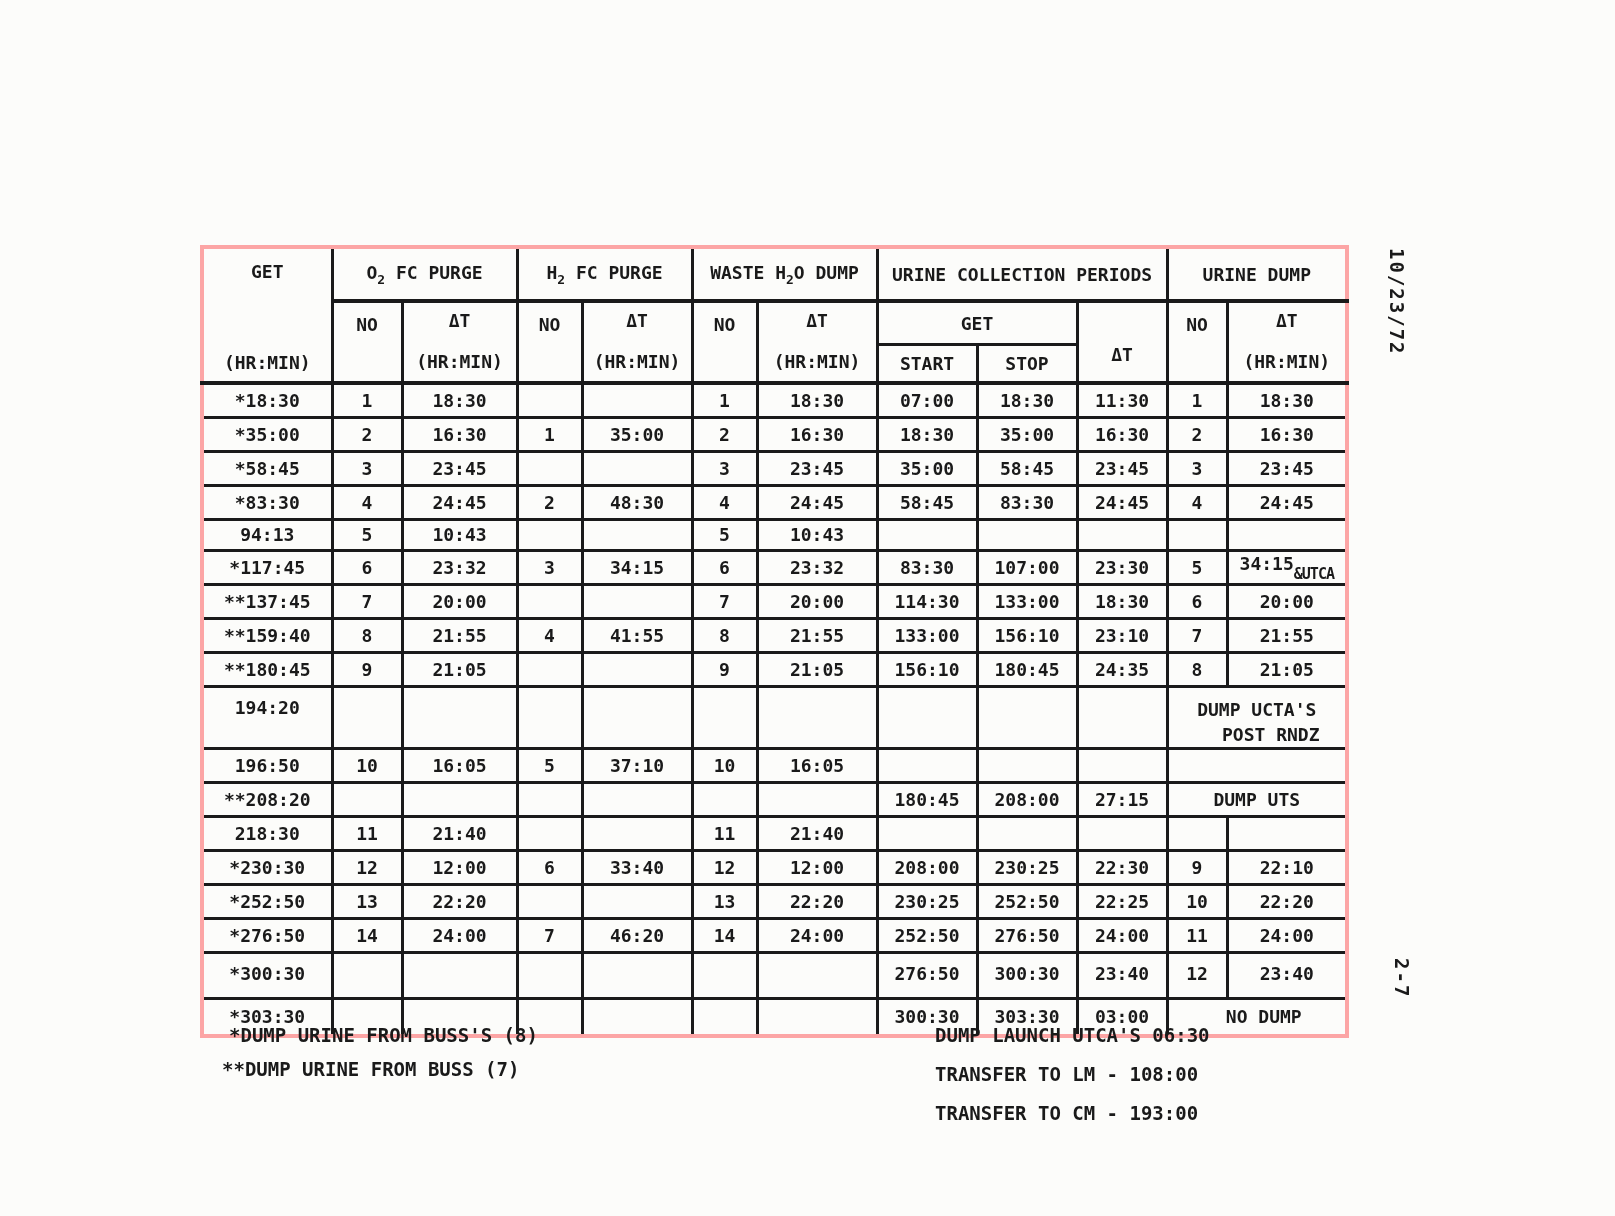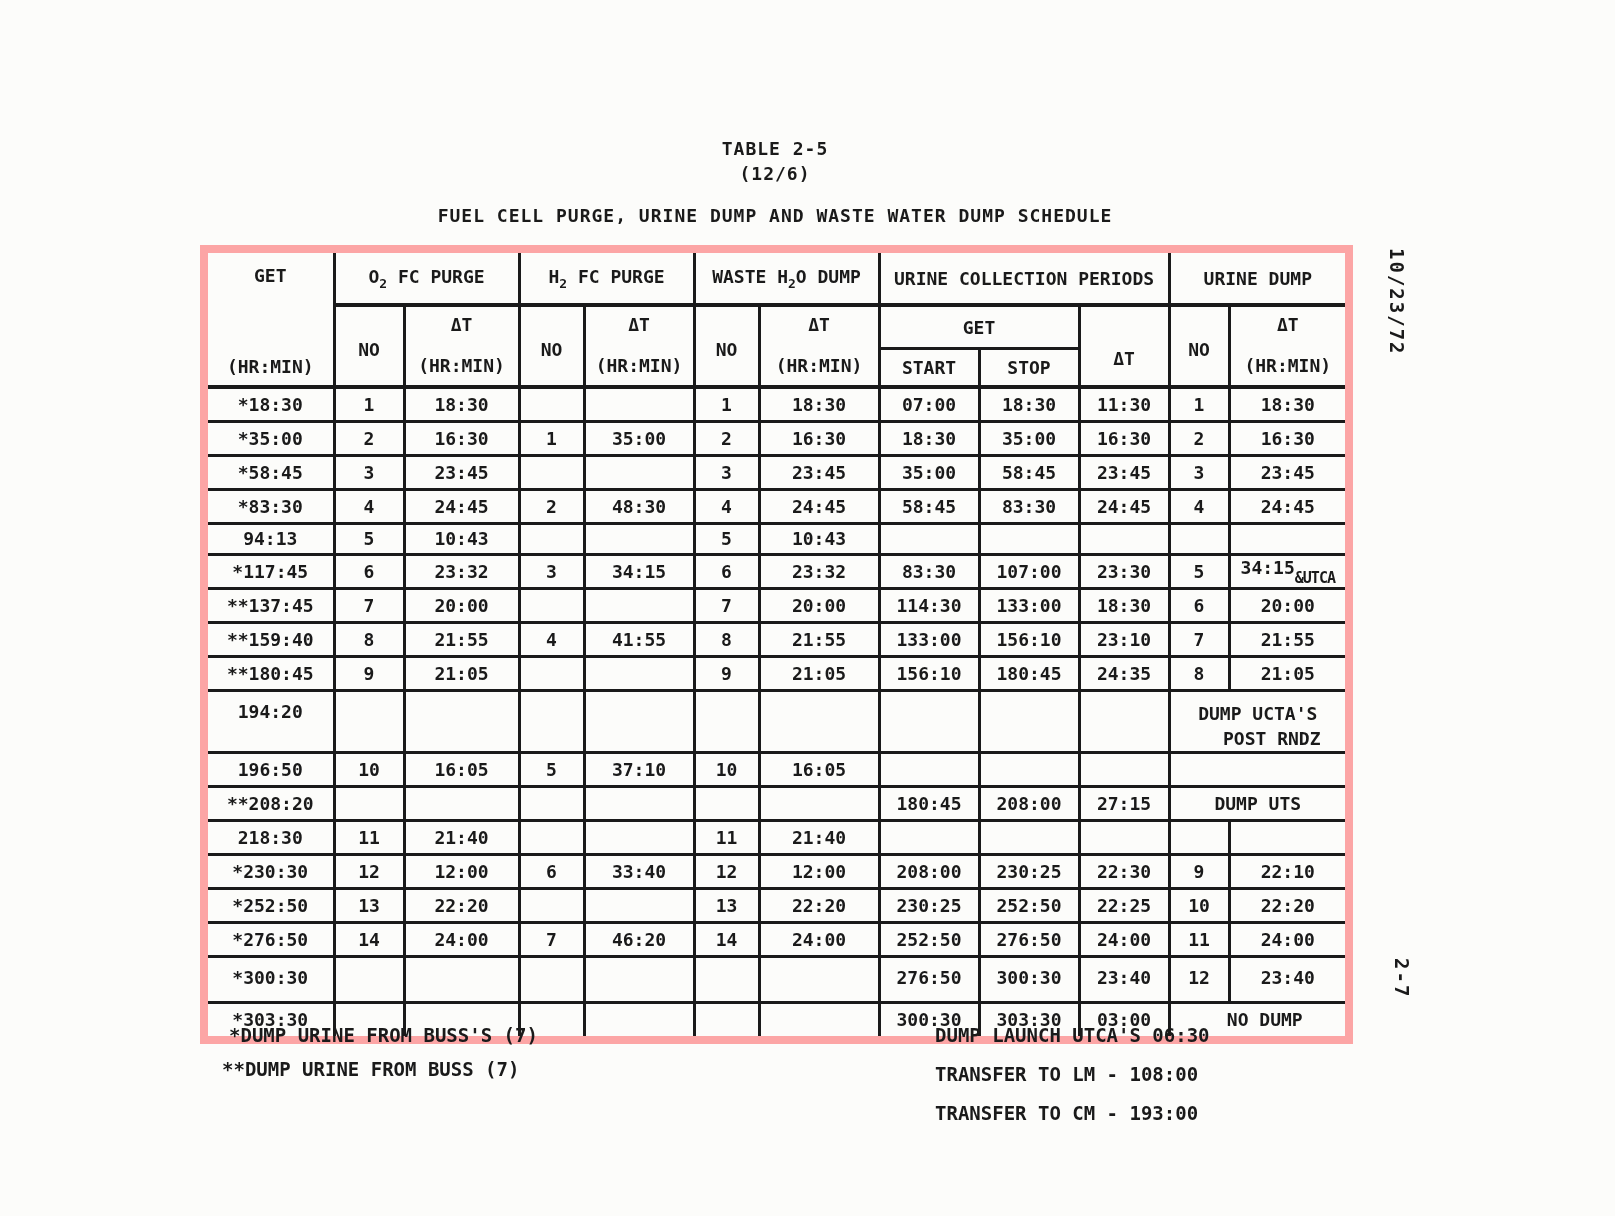--- a/index.html
+++ b/index.html
@@ -12,26 +12,26 @@
   .title-line{font-size:18px;letter-spacing:1px;line-height:25px;}
   .main-title{margin-top:19px;font-size:18px;letter-spacing:1px;}
   table.sched{
     position:absolute;left:200px;top:245px;border-collapse:collapse;table-layout:fixed;
     width:1145px;
   }
   table.sched th,table.sched td{
     border:3px solid #1a1a1a;padding:0;font-size:18px;font-weight:bold;
     text-align:center;vertical-align:middle;overflow:visible;
   }
-  table.sched{border:8px solid #fca5a5;}
+  table.sched{border:4px solid #fca5a5;}
   tr.grp th{height:50px;border-bottom:4px solid #1a1a1a;font-size:18px;}
   th sub{font-size:13px;}
   .hdr-get{display:flex;flex-direction:column;justify-content:space-between;height:112px;padding:12px 0 8px 0;}
   .hdr-two{display:flex;flex-direction:column;justify-content:space-between;height:62px;padding:4px 0 6px 0;}
-  .hdr-no{display:flex;align-items:center;justify-content:center;height:62px;padding-top:6px;}
+  .hdr-no{display:flex;align-items:flex-start;justify-content:center;height:62px;padding-top:6px;}
   .hdr-dtonly{display:flex;align-items:flex-end;justify-content:center;height:56px;padding-bottom:10px;}
   tr.subA th{height:34px;}
   tr.subB th{height:35px;font-size:18px;}
   tbody tr{height:34px;}
   tbody tr:first-child td{border-top:4px solid #1a1a1a;}
   td.c0{text-align:right;padding-right:16px;}
   tr.vtop td{vertical-align:top;padding-top:9px;}
   td.c-note{text-align:left;padding-left:12px;}
   td.c-note.center{text-align:center;padding-left:14px;}
   .note-line{line-height:25px;}
@@ -46,25 +46,20 @@
   .footer-right .fr{line-height:39px;white-space:nowrap;}
   .sideways{position:absolute;writing-mode:vertical-rl;font-size:19px;letter-spacing:2px;white-space:nowrap;}
   .sideways-date{left:1386px;top:248px;}
   .sideways-page{left:1391px;top:958px;}
 </style>
 </head>
 <body>
 
 <div class="page">
 
-  <div class="title-block">
-    <div class="title-line">TABLE 2-5</div>
-    <div class="title-line">(12/6)</div>
-    <div class="main-title">FUEL CELL PURGE, URINE DUMP AND WASTE WATER DUMP SCHEDULE</div>
-  </div>
 
   <table class="sched">
     <colgroup>
       <col style="width:130px">
         <col style="width:70px">
         <col style="width:115px">
       <col style="width:65px">
         <col style="width:110px">
         <col style="width:65px">
       <col style="width:120px">
@@ -398,21 +393,21 @@
           <td class="c8">303:30</td>
           <td class="c9">03:00</td>
           <td colspan="2" class="c-note center">
             <div class="note-line note-line-0">NO DUMP</div>
           </td>
         </tr>
       </tbody>
   </table>
 
   <div class="footnotes-left">
-    <div class="fn fn-0">*DUMP URINE FROM BUSS'S (7)</div>
+    <div class="fn fn-0">*DUMP URINE FROM BUSS'S (8)</div>
     <div class="fn fn-1">**DUMP URINE FROM BUSS (7)</div>
   </div>
 
   <div class="footer-right">
     <div class="fr">DUMP LAUNCH UTCA'S 06:30</div>
     <div class="fr">TRANSFER TO LM - 108:00</div>
     <div class="fr">TRANSFER TO CM - 193:00</div>
   </div>
 
   <div class="sideways sideways-date">10/23/72</div>

